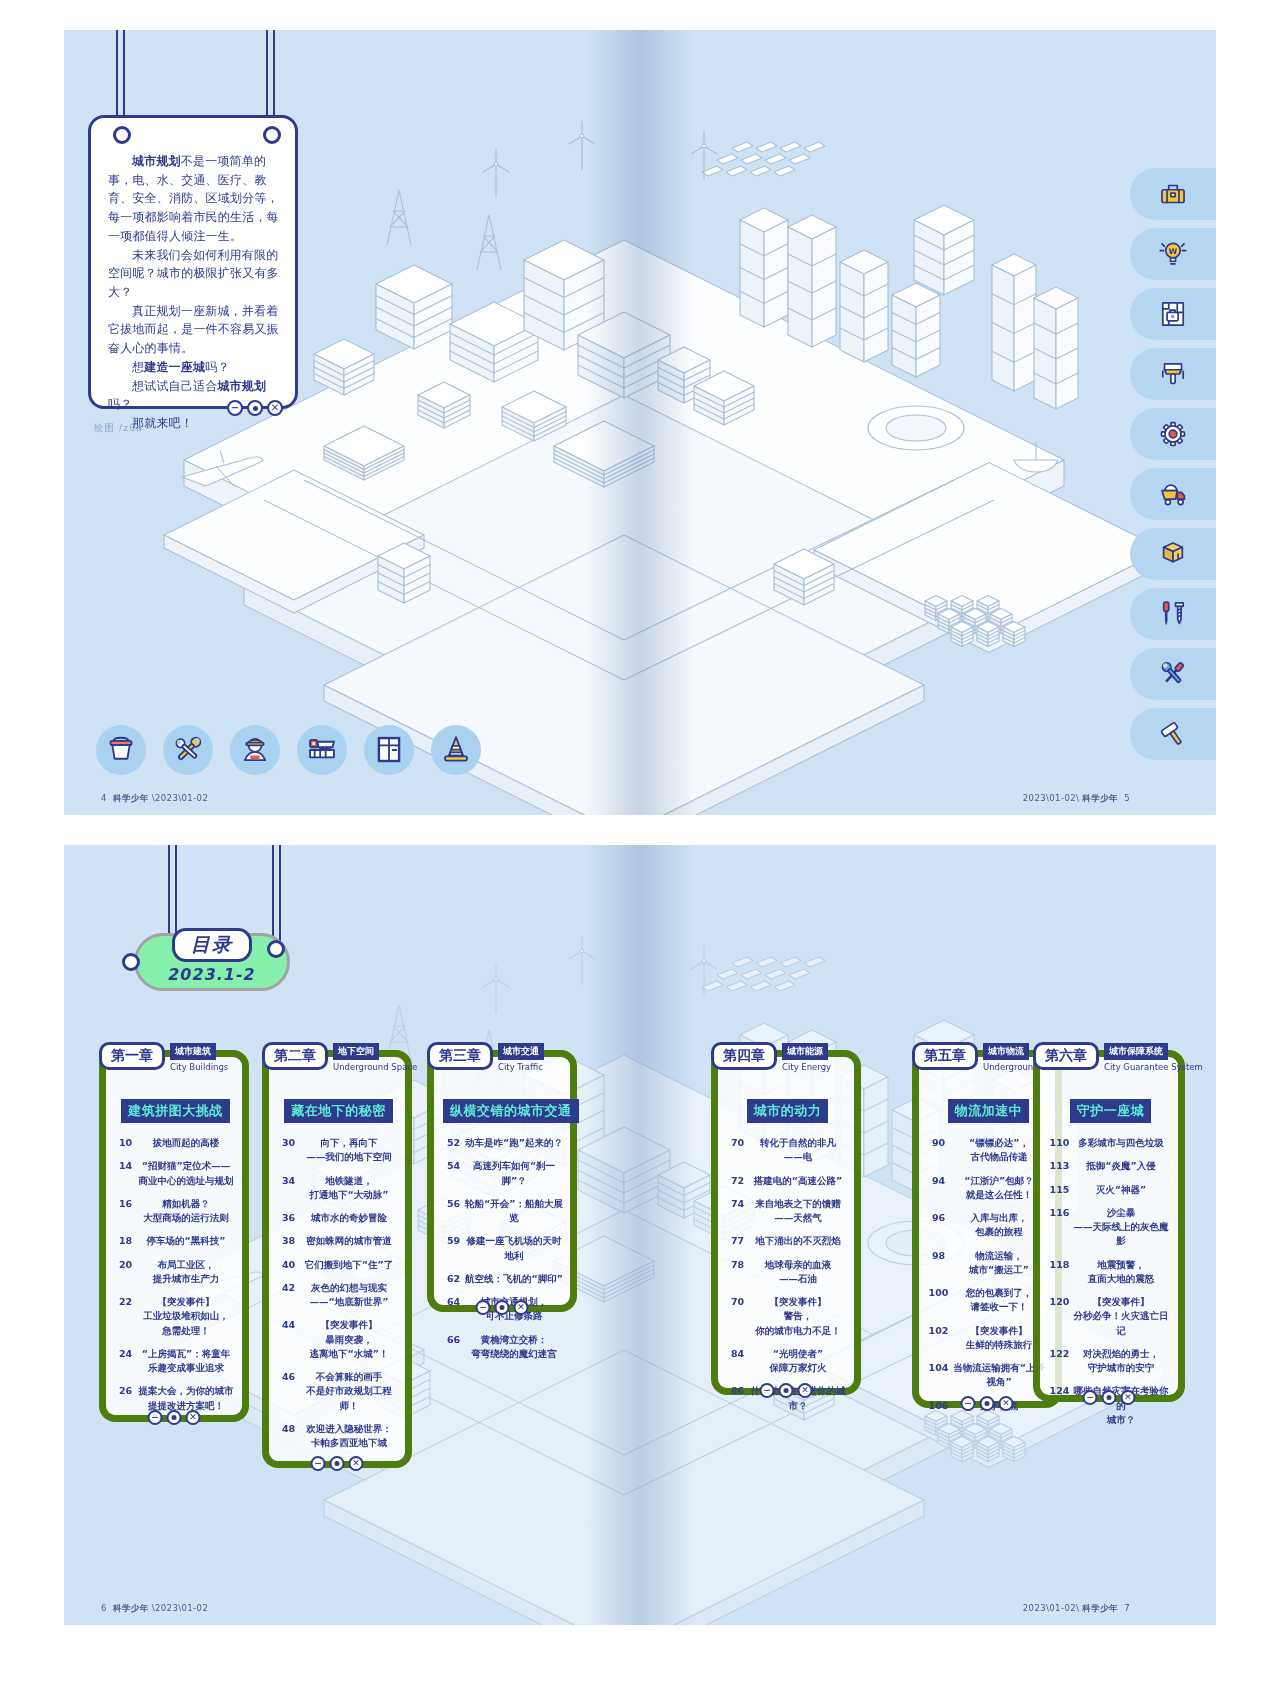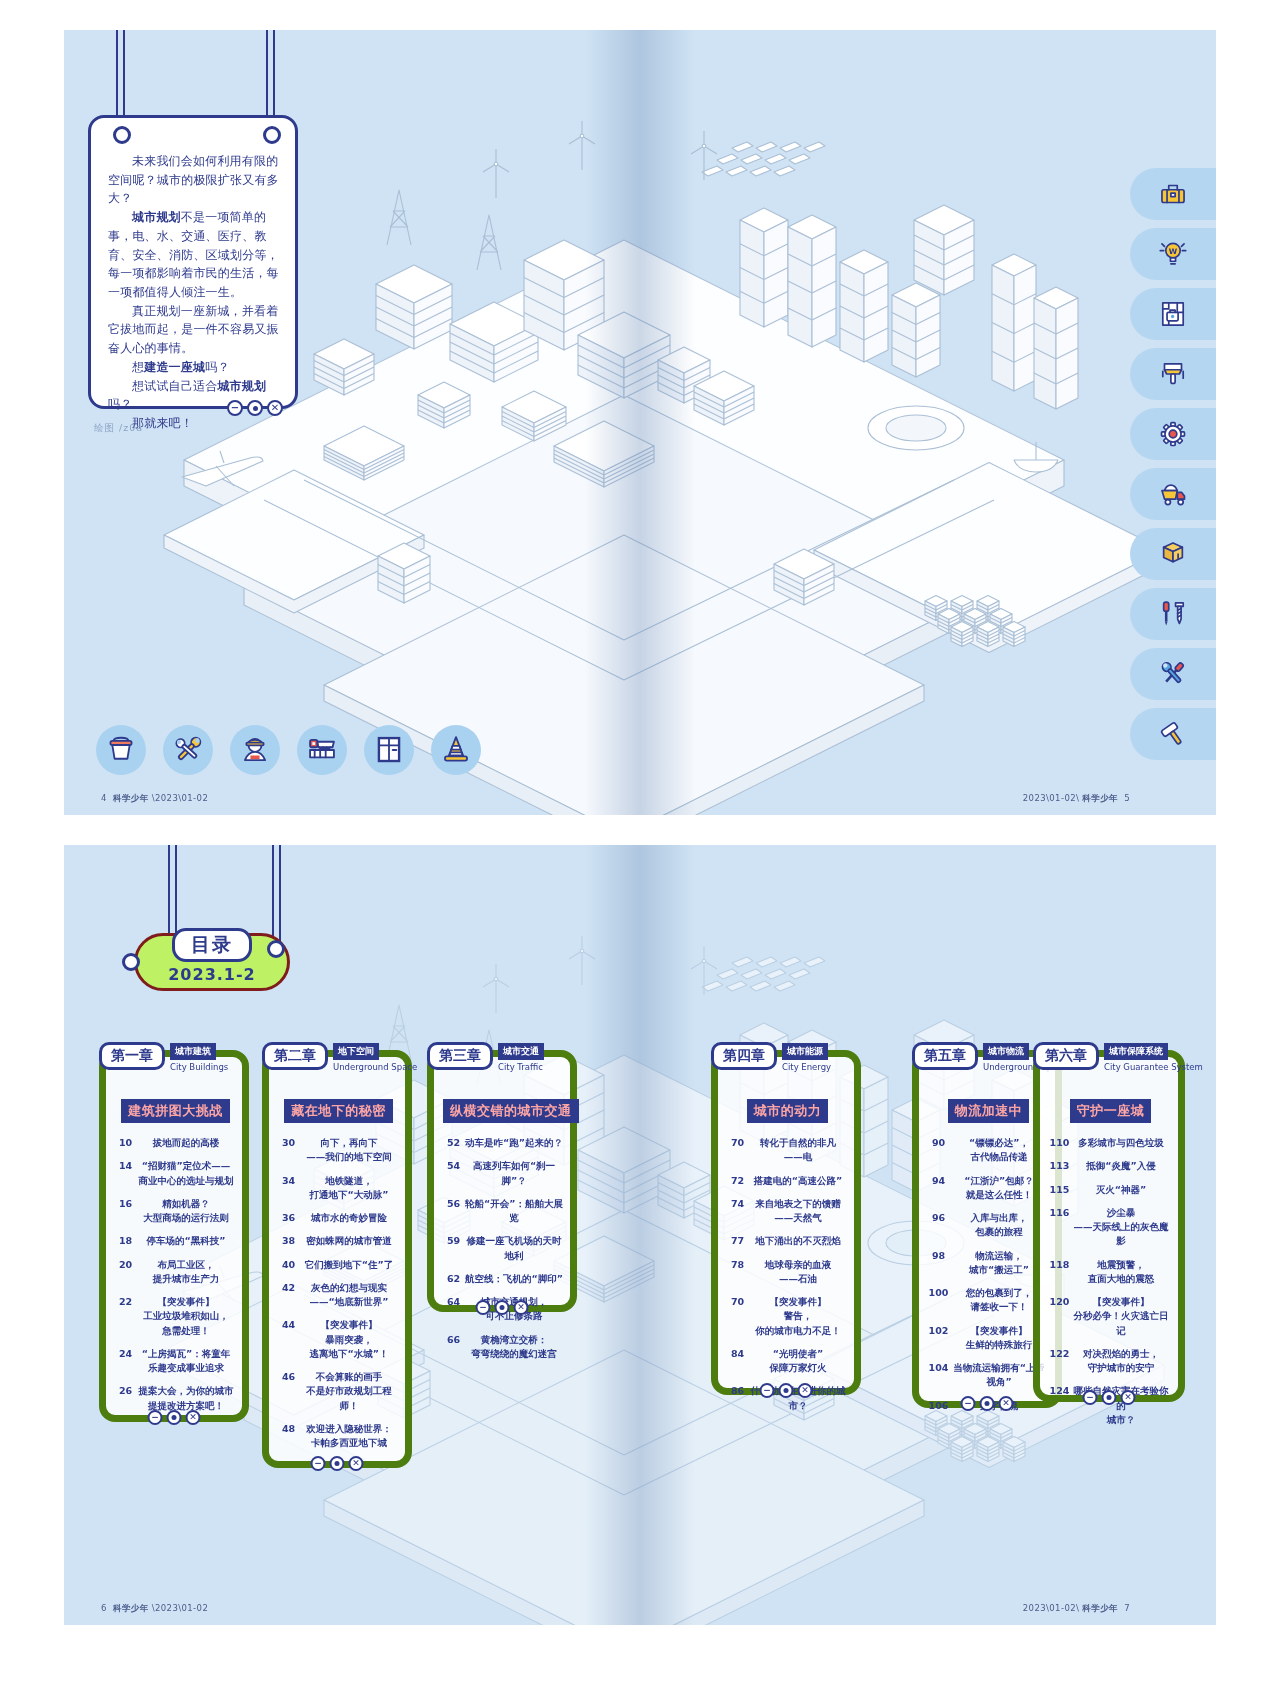--- a/index.html
+++ b/index.html
@@ -38,35 +38,35 @@
   
   .round-icon{position:absolute;width:50px;height:50px;border-radius:50%;background:#a9d1f0;z-index:2;
     display:flex;align-items:center;justify-content:center;}
   .round-icon svg{width:44px;height:44px;display:block;}
   
   .footer{position:absolute;bottom:10px;font-size:8.5px;color:#4c5c8a;z-index:2;letter-spacing:.4px;}
   .footer b{font-weight:bold;}
   .footer.fl{left:37px;}
   .footer.fr{right:86px;}
   
-  .toc-badge{position:absolute;left:70px;top:88px;width:156px;height:58px;background:#bef264;
-    border:3px solid #7f1d1d;border-radius:29px;z-index:3;box-sizing:border-box;text-align:center;}
+  .toc-badge{position:absolute;left:70px;top:88px;width:156px;height:58px;background:#86efac;
+    border:3px solid #a3a3a3;border-radius:29px;z-index:3;box-sizing:border-box;text-align:center;font-style:italic;}
   .toc-badge .ttl{display:inline-block;margin-top:-12px;background:#fff;border:3px solid #2e3a8c;
     border-radius:14px;padding:1px 16px;font-size:19px;font-weight:bold;color:#2e3a8c;letter-spacing:2px;}
   .toc-badge .issue{font-size:16px;font-weight:bold;color:#2e3a8c;margin-top:3px;letter-spacing:1px;}
   
   .chapter{position:absolute;border:7px solid #4d7c0f;border-radius:16px;background:rgba(255,255,255,.80);
     z-index:2;box-sizing:border-box;padding:30px 6px 16px 9px;color:#2e3a8c;}
   .ch-head{position:absolute;top:-15px;left:-7px;display:flex;align-items:flex-start;}
   .ch-label{border:3px solid #2e3a8c;border-radius:10px;background:#fff;font-weight:bold;font-size:14px;
     padding:2px 9px;color:#2e3a8c;white-space:nowrap;}
   .ch-cat{margin-left:5px;display:flex;flex-direction:column;align-items:flex-start;margin-top:1px;}
   .cat-cn{background:#2e3a8c;color:#fff;font-size:9px;font-weight:bold;padding:2px 5px;white-space:nowrap;}
   .cat-en{color:#2e3a8c;font-size:8.5px;margin-top:2px;white-space:nowrap;}
-  .ch-title{display:table;margin:12px auto 13px;background:#2e3a8c;color:#fca5a5;font-weight:bold;
+  .ch-title{display:table;margin:12px auto 13px;background:#2e3a8c;color:#5eead4;font-weight:bold;
     font-size:13px;padding:3px 7px;white-space:nowrap;letter-spacing:.5px;}
   .ch-items{list-style:none;margin:0;padding:0;text-align:center;}
   .ch-items li{display:flex;margin-bottom:9px;font-size:9.5px;font-weight:bold;line-height:1.5;}
   .ch-items .pg{width:21px;flex:none;}
   .ch-items .txt{flex:1;}
   .chapter .winbtns{left:50%;bottom:-10px;transform:translateX(-50%);}
   .chapter .wb{width:15px;height:15px;font-size:9px;}
 </style>
 </head>
 <body>
@@ -386,22 +386,22 @@
     </svg>
   <div class="fold"></div>
 
   <div class="string" style="left:52px;top:0;height:100px;"></div>
   <div class="string" style="left:202px;top:0;height:100px;"></div>
   <div class="ring" style="left:49px;top:96px;"></div>
   <div class="ring" style="left:199px;top:96px;"></div>
 
   <div class="intro-box">
     <div id="intro-paragraphs">
+        <p><b>城市规划</b><span>不是一项简单的事，电、水、交通、医疗、教育、安全、消防、区域划分等，每一项都影响着市民的生活，每一项都值得人倾注一生。</span></p>
         <p><span>未来我们会如何利用有限的空间呢？城市的极限扩张又有多大？</span></p>
-        <p><b>城市规划</b><span>不是一项简单的事，电、水、交通、医疗、教育、安全、消防、区域划分等，每一项都影响着市民的生活，每一项都值得人倾注一生。</span></p>
         <p><span>真正规划一座新城，并看着它拔地而起，是一件不容易又振奋人心的事情。</span></p>
         <p><span>想</span><b>建造一座城</b><span>吗？</span></p>
         <p><span>想试试自己适合</span><b>城市规划</b><span>吗？</span></p>
         <p><span>那就来吧！</span></p>
       </div>
     <div class="winbtns" id="intro-winbtns">
         <div class="wb">−</div>
         <div class="wb">
           <span class="dotg"></span>
         </div>

